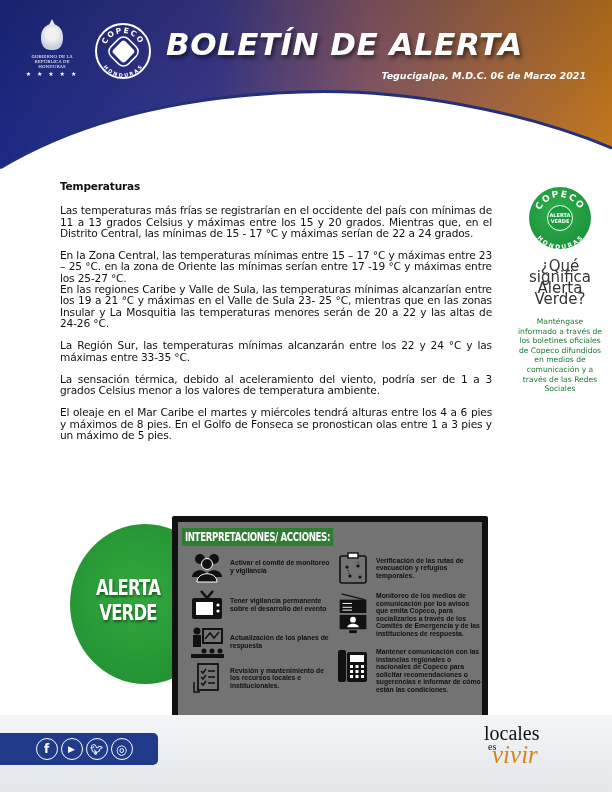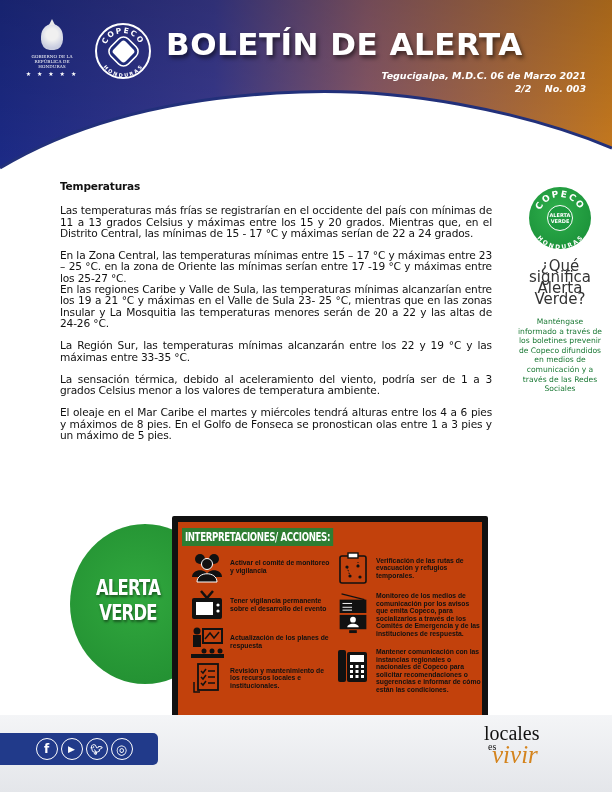--- a/index.html
+++ b/index.html
@@ -40,21 +40,21 @@
     display: flex; align-items: center; justify-content: center;
   }
   .copeco-logo svg { position: absolute; left: -2px; top: -2px; }
   .copeco-diamond {
     width: 17px; height: 17px; background: #fff; transform: rotate(45deg);
     border-radius: 3px; box-shadow: 0 0 0 3px #1f2b7a, 0 0 0 4.5px #fff;
   }
 
   .title {
     position: absolute; left: 166px; top: 26px; width: 430px;
-    font-family: "DejaVu Sans", sans-serif; font-weight: bold; 
+    font-family: "DejaVu Sans", sans-serif; font-weight: bold; font-style: italic;
     font-size: 31px; letter-spacing: 0.5px; color: #fff;
     text-shadow: 2px 3px 4px rgba(0,0,0,0.55);
     white-space: nowrap;
   }
   .subtitle {
     position: absolute; right: 26px; top: 69px; text-align: right;
     font-family: "DejaVu Sans", sans-serif; font-style: italic; font-size: 9.5px;
     color: #fff; line-height: 13px; font-weight: bold;
   }
   .subtitle .line2 span + span { margin-left: 10px; }
@@ -104,21 +104,21 @@
   .alert-label {
     position: absolute; left: 78px; top: 576px; width: 100px; text-align: center;
     font-family: "DejaVu Sans", sans-serif; font-weight: bold; color: #fff;
     font-size: 21px; line-height: 25px; letter-spacing: -1px; transform: scaleX(0.78);
     text-shadow: 1px 2px 3px rgba(0,0,0,0.45);
   }
 
   
   .interp {
     position: absolute; left: 172px; top: 516px; width: 316px; height: 211px;
-    background: #c2410c; border: 6px solid #111;
+    background: #737373; border: 6px solid #111;
     border-radius: 2px;
   }
   .interp-header {
     position: absolute; left: 4px; top: 6px; height: 18px; padding: 0 4px;
     background: #2e7d32; color: #fff; font-weight: bold; font-size: 12px;
     line-height: 18px; letter-spacing: -0.5px; transform-origin: left center;
     transform: scaleX(0.72); white-space: nowrap;
   }
   .interp-item {
     position: absolute; display: flex; align-items: center;
@@ -198,33 +198,29 @@
       <text font-family="DejaVu Sans, sans-serif" font-size="5" font-weight="bold" fill="#fff" letter-spacing="0.6" dy="5">
         <textPath href="#arcBot" startOffset="50%" text-anchor="middle">HONDURAS</textPath>
       </text>
     </svg>
     <div class="copeco-diamond"></div>
   </div>
 
   <div class="title">BOLETÍN DE ALERTA</div>
   <div class="subtitle">
     <div>Tegucigalpa, M.D.C. 06 de Marzo 2021</div>
-    <div class="line2">
-      <span>2/2</span>
-      <span>No. 003</span>
-    </div>
   </div>
 </div>
 
 <div class="content">
   <h2>Temperaturas</h2>
   <p>Las temperaturas más frías se registrarían en el occidente del país con mínimas de 11 a 13 grados Celsius y máximas entre los 15 y 20 grados. Mientras que, en el Distrito Central, las mínimas de 15 - 17 °C y máximas serían de 22 a 24 grados.</p>
   <p class="tight">En la Zona Central, las temperaturas mínimas entre 15 – 17 °C y máximas entre 23 – 25 °C. en la zona de Oriente las mínimas serían entre 17 -19 °C y máximas entre los 25-27 °C.</p>
   <p>En las regiones Caribe y Valle de Sula, las temperaturas mínimas alcanzarían entre los 19 a 21 °C y máximas en el Valle de Sula 23- 25 °C, mientras que en las zonas Insular y La Mosquitia las temperaturas menores serán de 20 a 22 y las altas de 24-26 °C.</p>
-  <p>La Región Sur, las temperaturas mínimas alcanzarán entre los 22 y 19 °C y las máximas entre 33-35 °C.</p>
+  <p>La Región Sur, las temperaturas mínimas alcanzarán entre los 22 y 24 °C y las máximas entre 33-35 °C.</p>
   <p>La sensación térmica, debido al aceleramiento del viento, podría ser de 1 a 3 grados Celsius menor a los valores de temperatura ambiente.</p>
   <p>El oleaje en el Mar Caribe el martes y miércoles tendrá alturas entre los 4 a 6 pies y máximos de 8 pies. En el Golfo de Fonseca se pronostican olas entre 1 a 3 pies y un máximo de 5 pies.</p>
 </div>
 
 <div class="sidebar">
   <div class="green-badge">
     <svg width="62" height="62" viewBox="0 0 62 62">
       <defs>
         <path id="gTop" d="M10 31 A21 21 0 0 1 52 31"></path>
         <path id="gBot" d="M8 33 A23 23 0 0 0 54 33"></path>
@@ -235,21 +231,21 @@
       <text font-family="DejaVu Sans, sans-serif" font-size="6" font-weight="bold" fill="#fff" letter-spacing="0.5" dy="6">
         <textPath href="#gBot" startOffset="50%" text-anchor="middle">HONDURAS</textPath>
       </text>
     </svg>
     <div class="inner">
       <span>ALERTA</span>
       <span>VERDE</span>
     </div>
   </div>
   <div class="question">¿Qué significa Alerta Verde?</div>
-  <div class="answer">Manténgase informado a través de los boletines prevenir de Copeco difundidos en medios de comunicación y a través de las Redes Sociales</div>
+  <div class="answer">Manténgase informado a través de los boletines oficiales de Copeco difundidos en medios de comunicación y a través de las Redes Sociales</div>
 </div>
 
 <div class="alert-circle"></div>
 <div class="alert-label">
   <div>ALERTA</div>
   <div>VERDE</div>
 </div>
 
 <div class="interp">
   <div class="interp-header">INTERPRETACIONES/ ACCIONES:</div>

